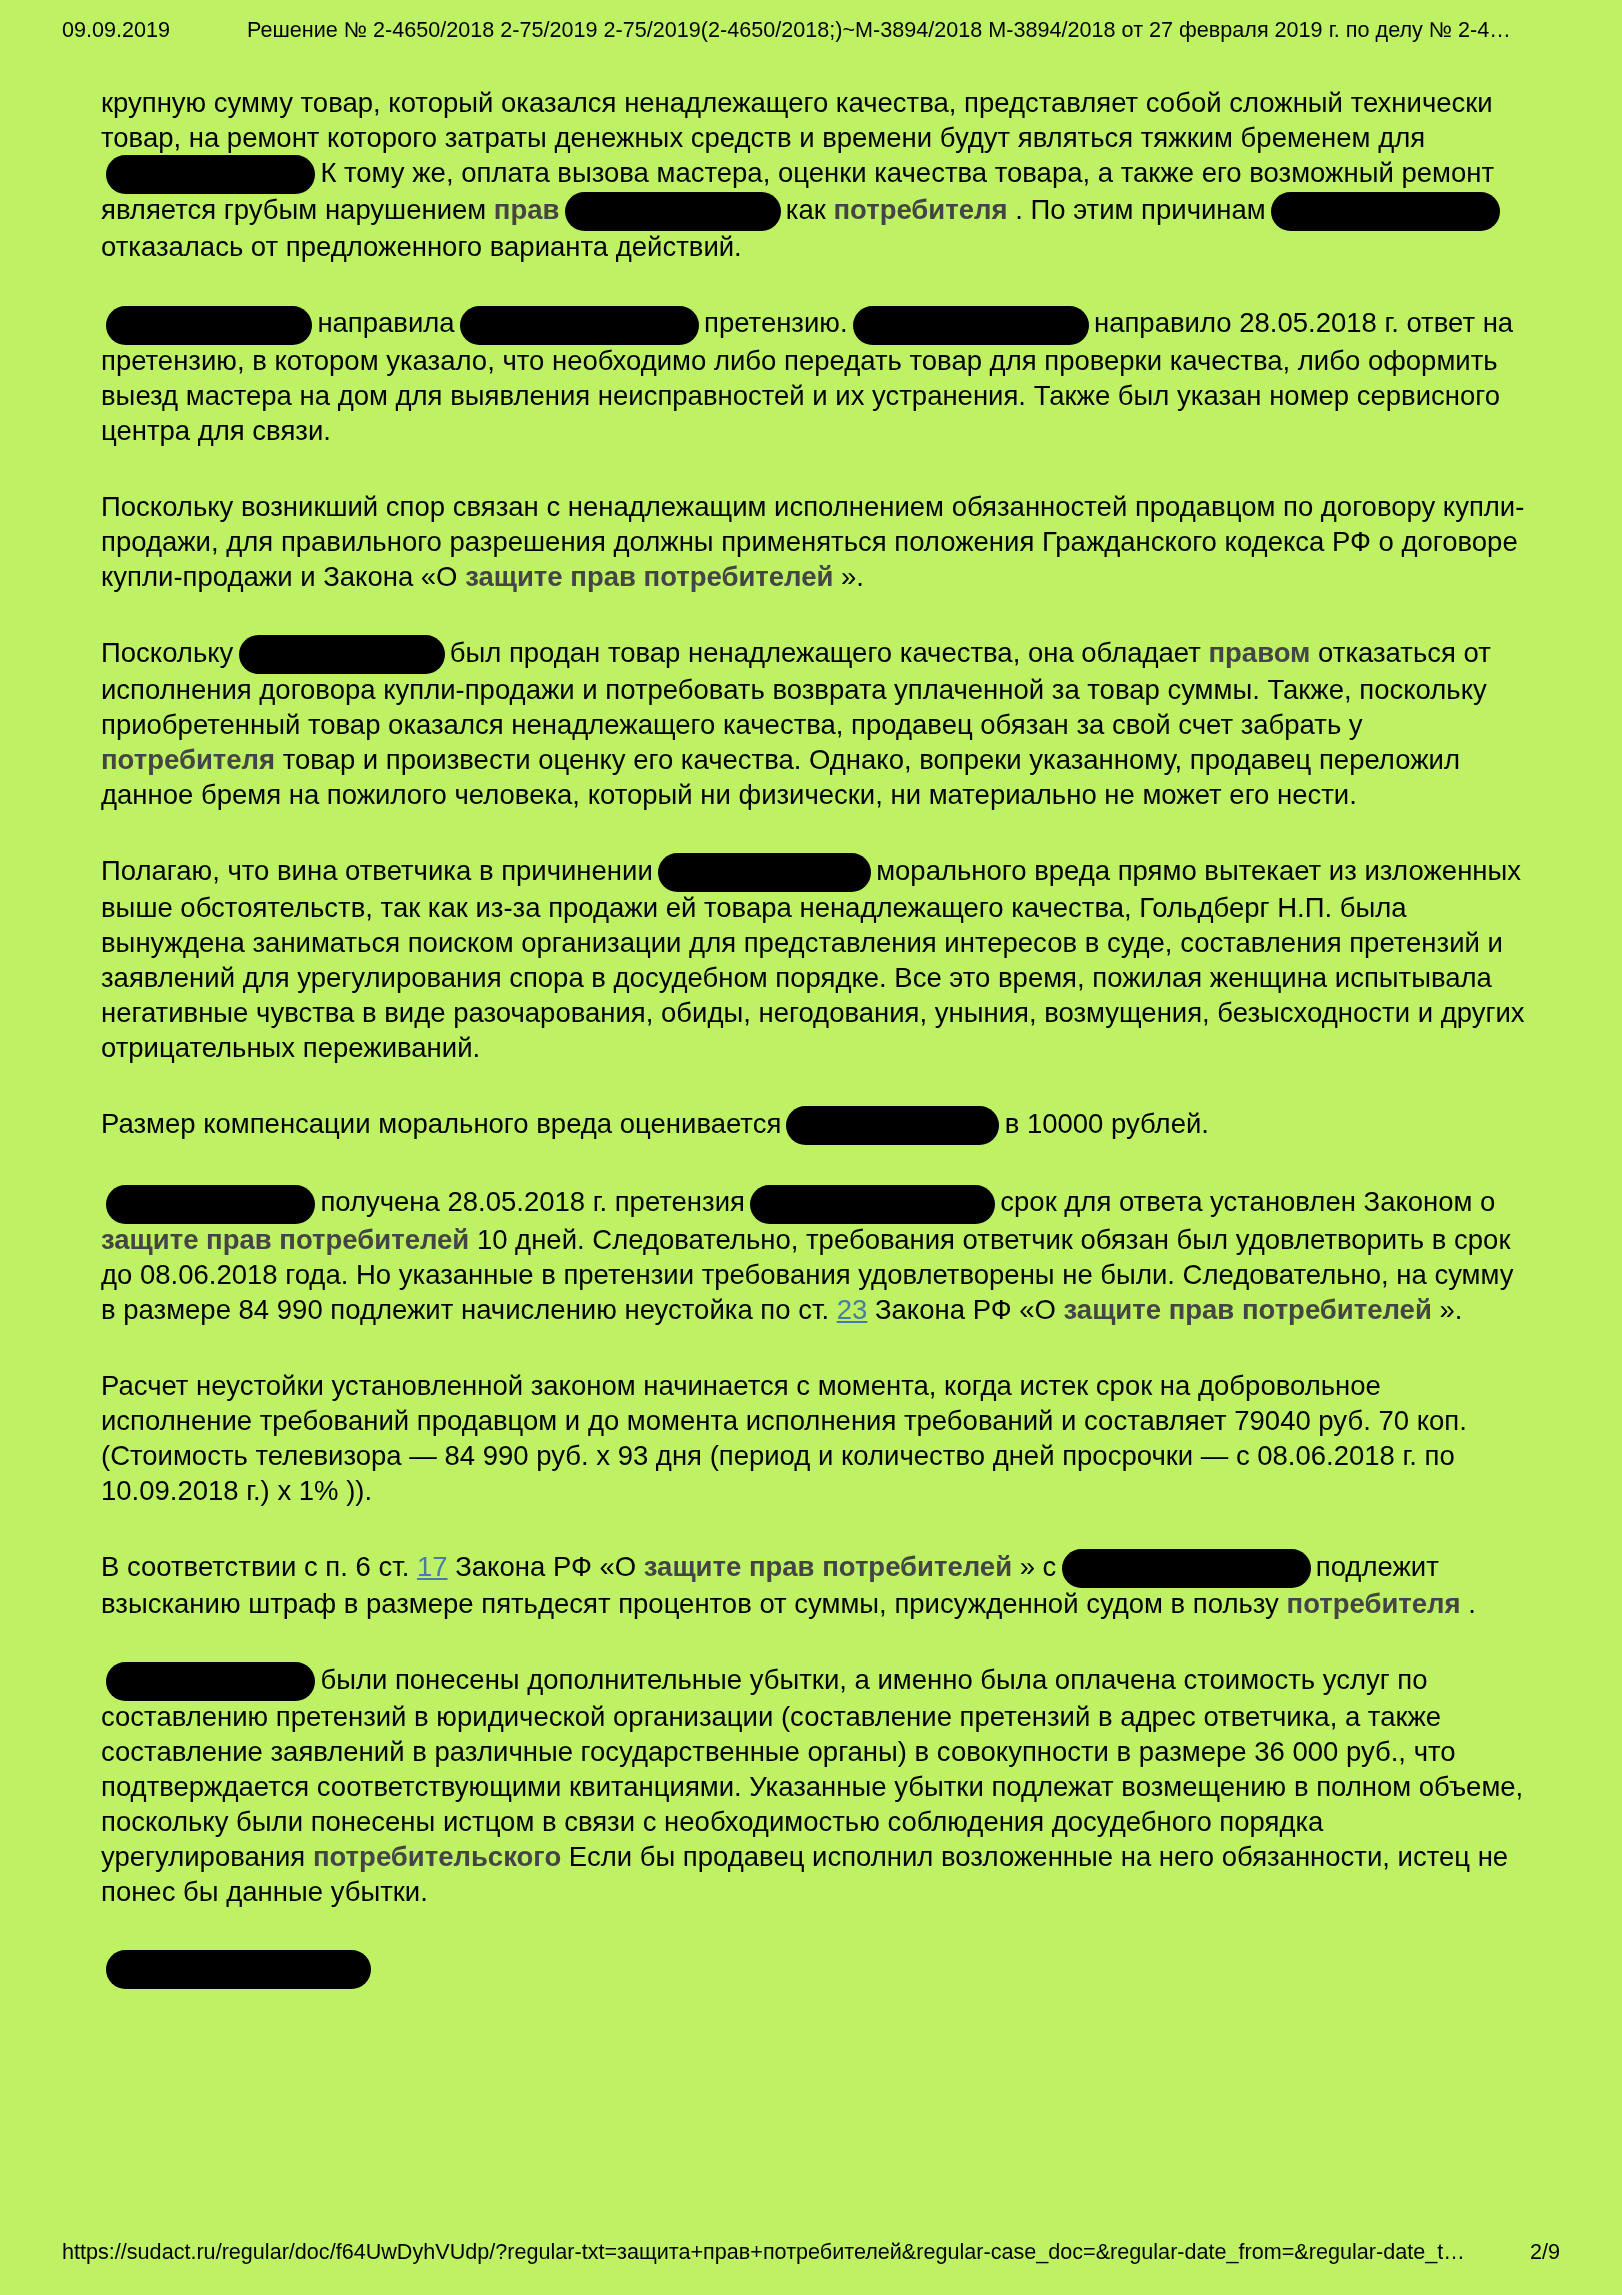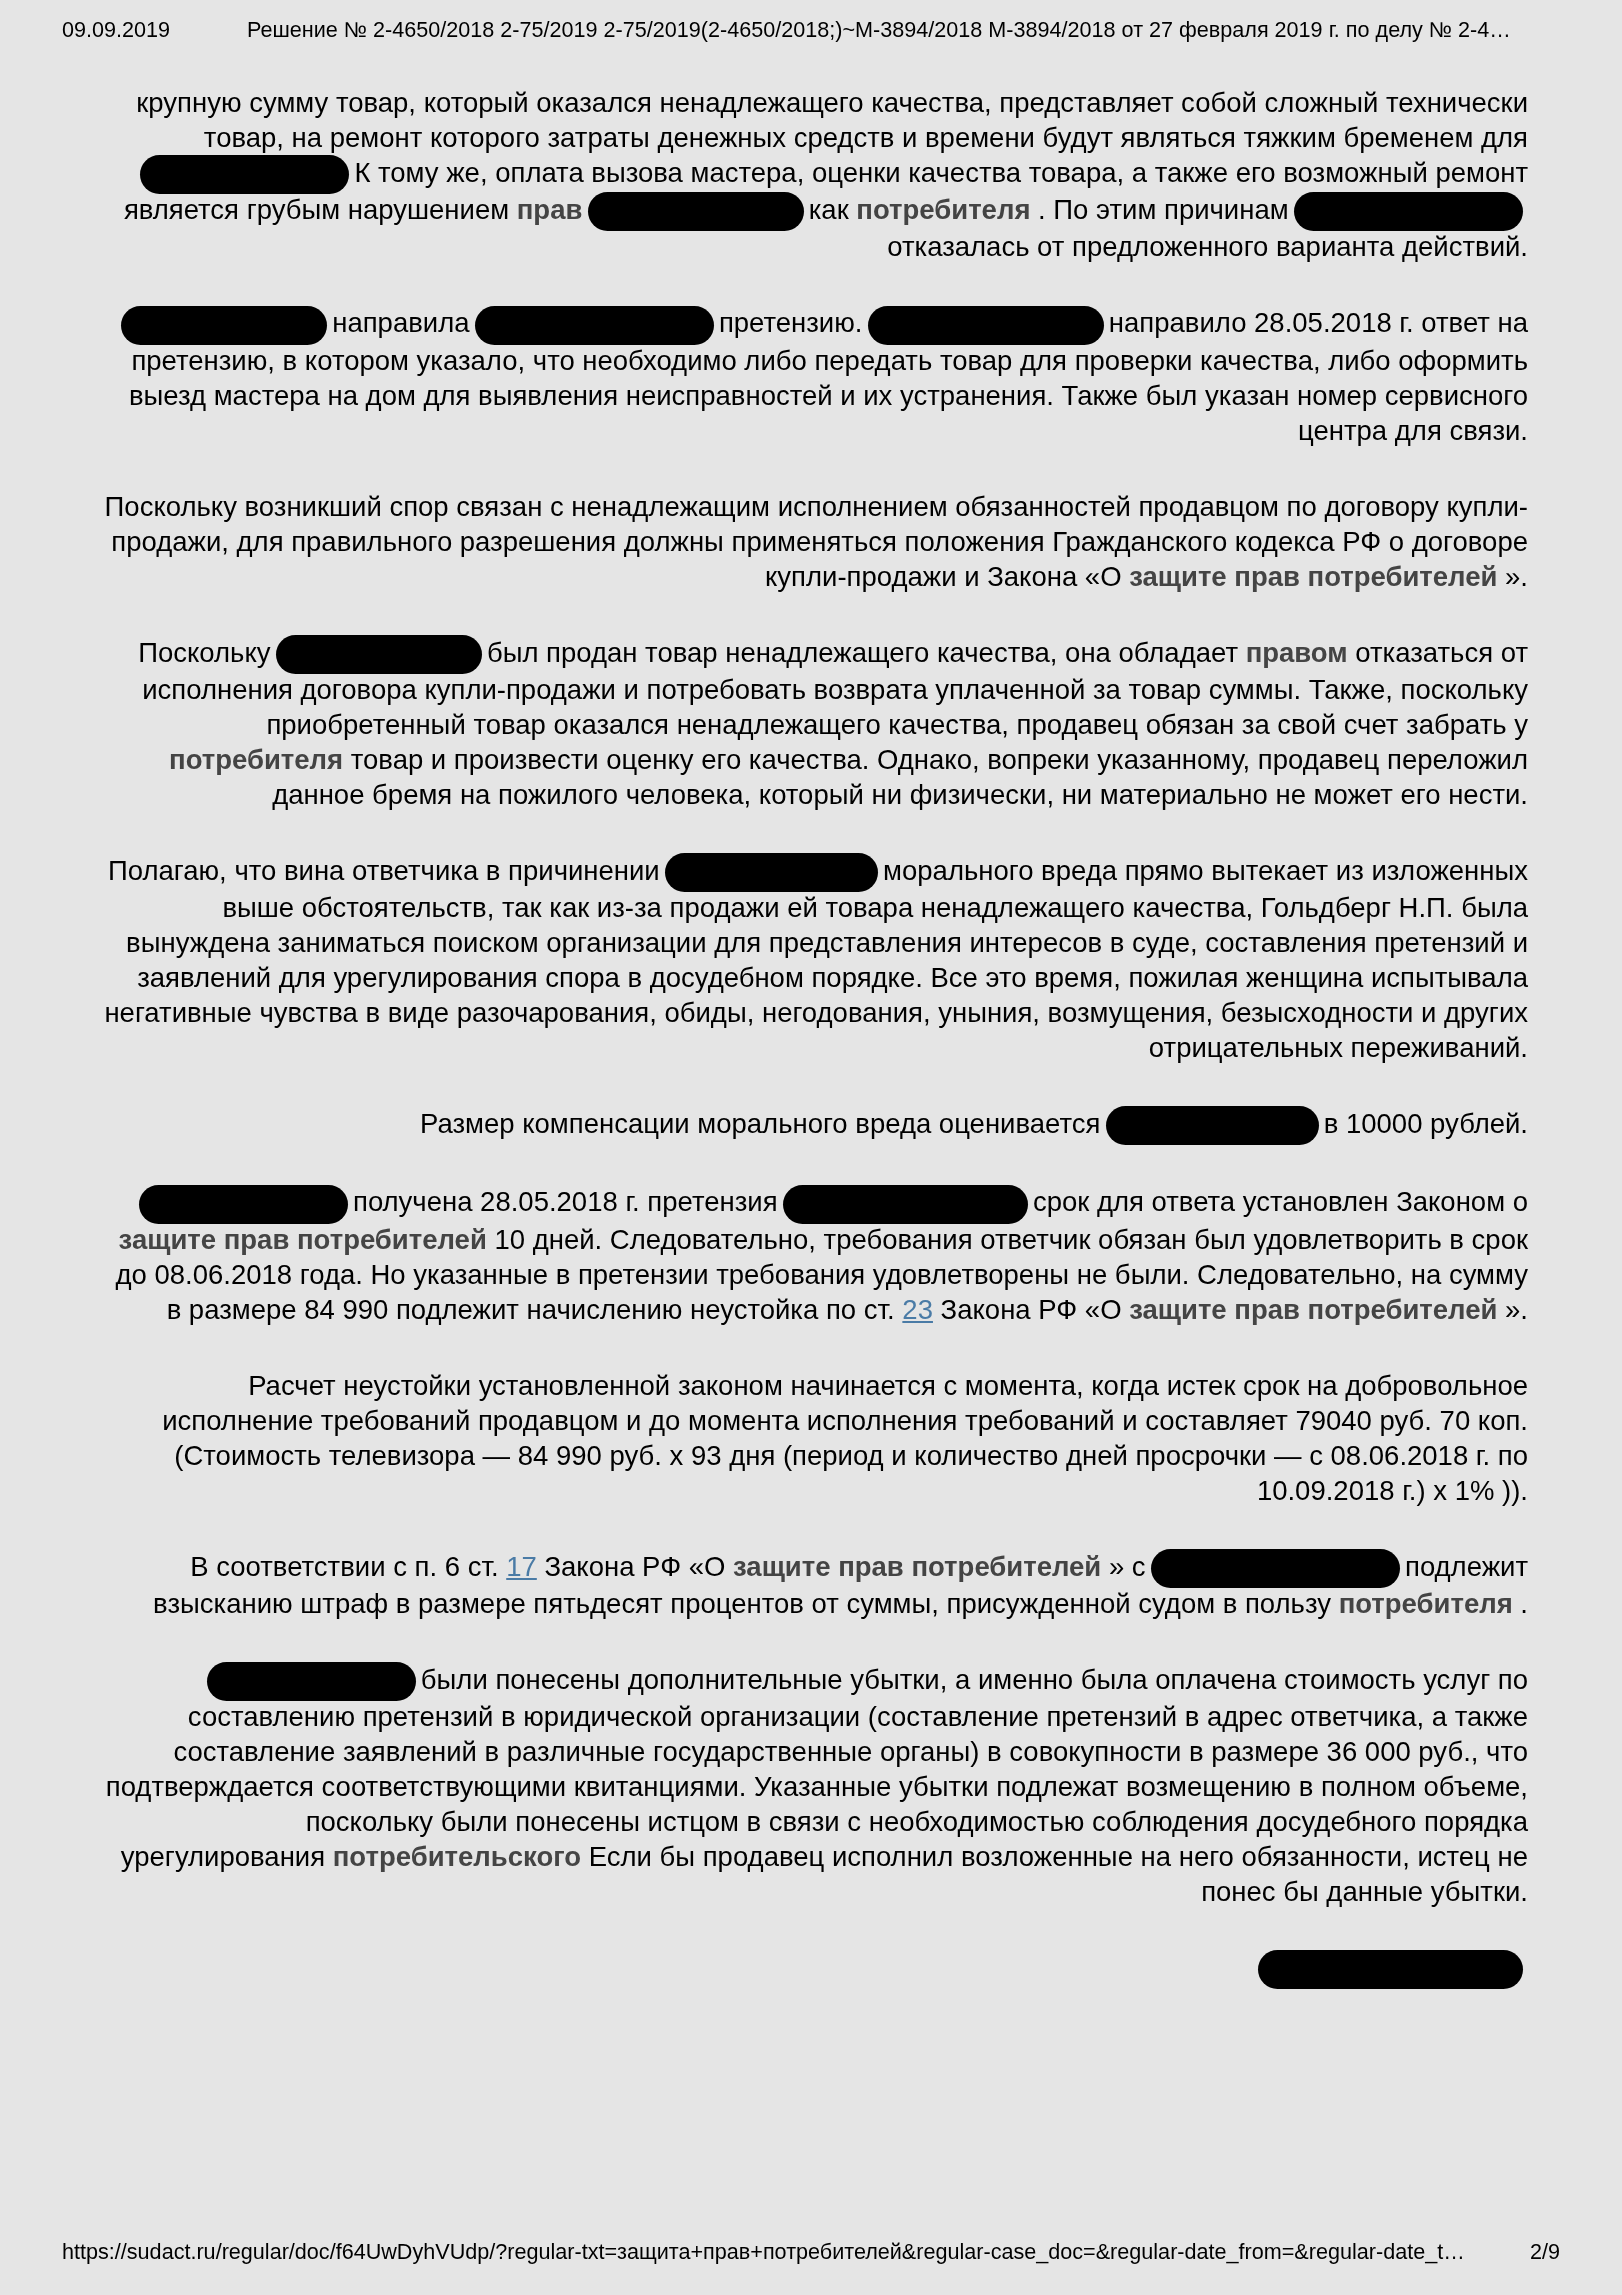--- a/index.html
+++ b/index.html
@@ -4,21 +4,21 @@
 <style>
   html, body {
     margin: 0;
     padding: 0;
     background: #ffffff;
   }
   .page {
     position: relative;
     width: 1622px;
     height: 2295px;
-    background: #e5e5e5;
+    background: #bef264;
     font-family: "Liberation Sans", sans-serif;
     color: #000000;
     overflow: hidden;
   }
   .print-header {
     position: absolute;
     top: 17px;
     left: 62px;
     right: 62px;
     display: flex;
@@ -37,21 +37,21 @@
     overflow: hidden;
     text-overflow: ellipsis;
   }
   .doc-body {
     position: absolute;
     top: 85px;
     left: 101px;
     width: 1427px;
     font-size: 27.5px;
     line-height: 35px;
-    text-align: right;
+    text-align: left;
   }
   .doc-body p {
     margin: 0 0 41px 0;
   }
   .hl {
     font-weight: bold;
     color: #444444;
   }
   .lnk {
     color: #4a7ba6;

